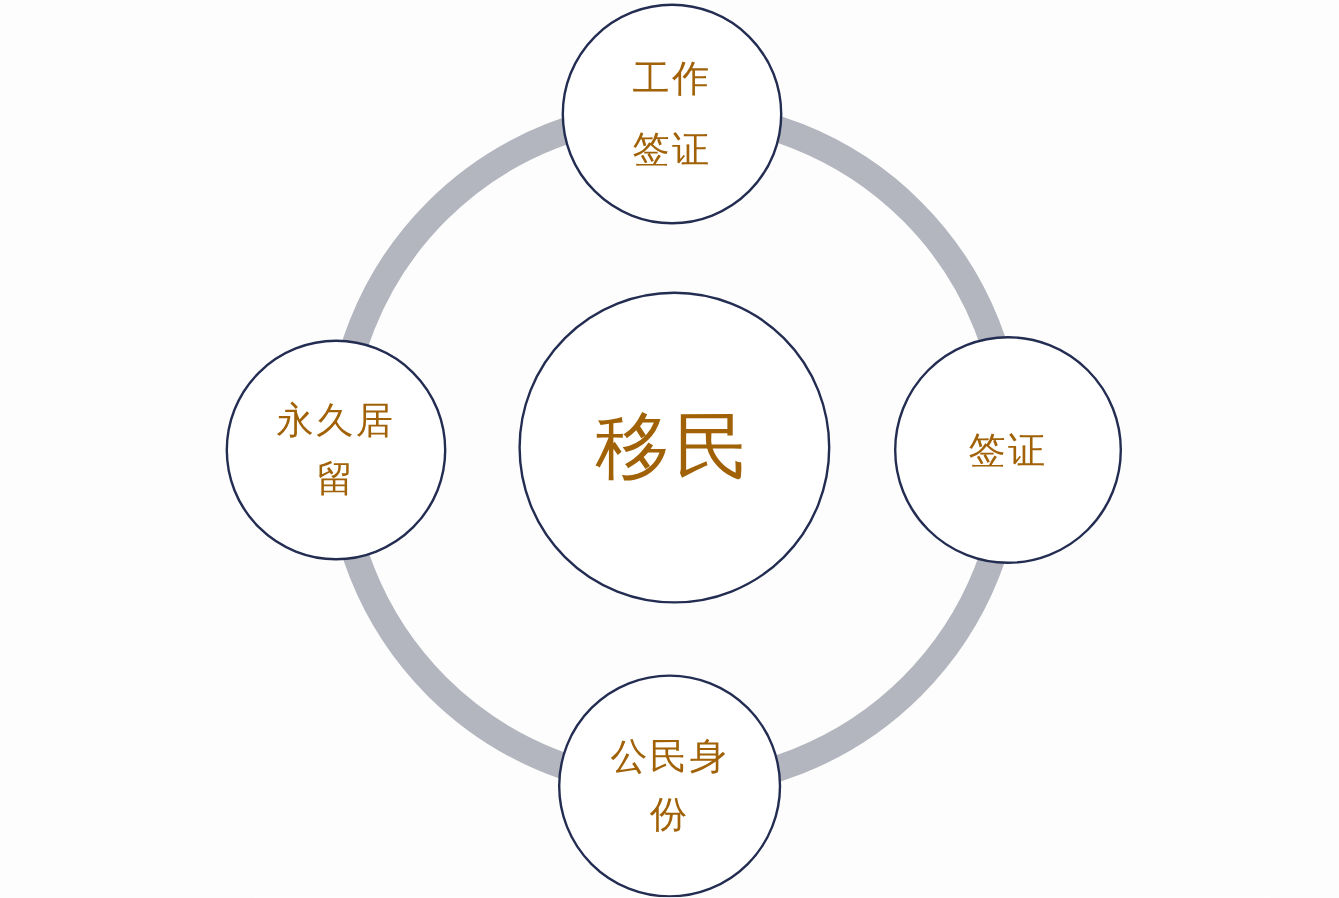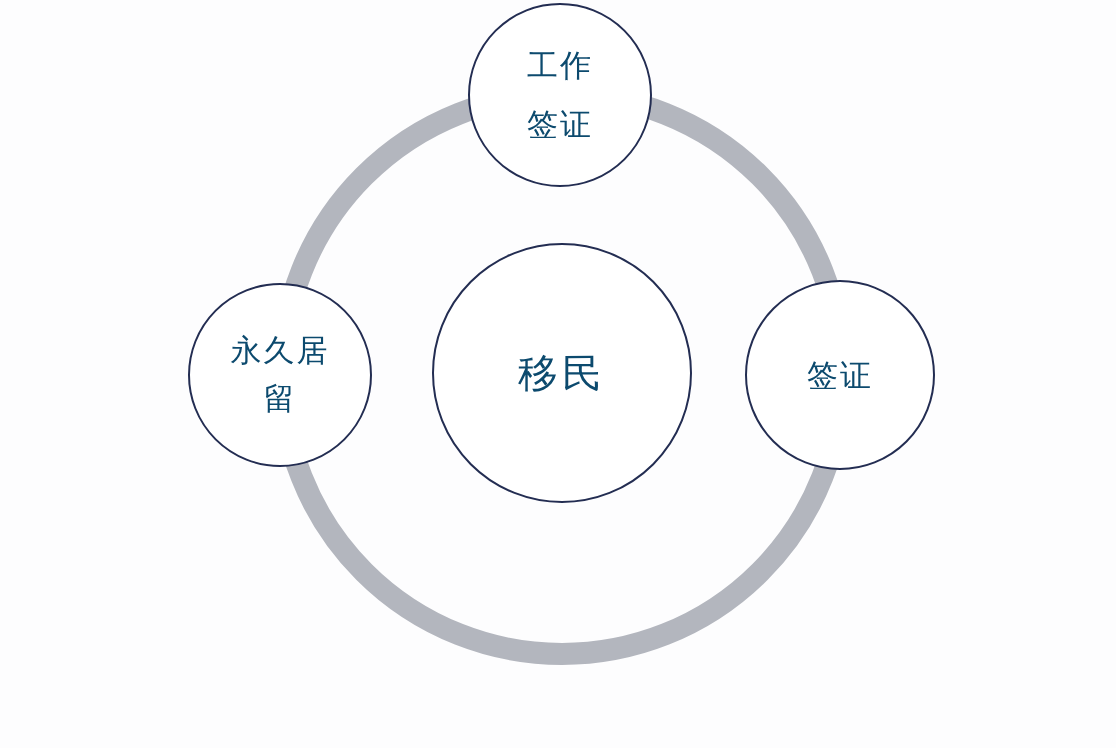--- a/index.html
+++ b/index.html
@@ -31,31 +31,31 @@
     box-sizing: border-box;
     background: #ffffff;
     border: 2px solid #232d52;
     border-radius: 50%;
     z-index: 2;
     display: flex;
     flex-direction: column;
     align-items: center;
     justify-content: center;
     text-align: center;
-    color: #0c4a6e;
+    color: #a16207;
   }
   .node .line {
     display: block;
   }
   .node-center {
     left: 432px;
     top: 243px;
     width: 260px;
     height: 260px;
-    font-size: 40px;
+    font-size: 62px;
     font-weight: 500;
     letter-spacing: 4px;
   }
   .node-center .line {
     line-height: 96px;
   }
   .node-satellite {
     font-size: 31px;
     font-weight: 400;
     letter-spacing: 2px;
@@ -105,19 +105,23 @@
 
   <div class="node node-satellite node-top">
     <span class="line">工作</span>
     <span class="line">签证</span>
   </div>
 
   <div class="node node-satellite node-right">
     <span class="line">签证</span>
   </div>
 
+  <div class="node node-satellite node-bottom">
+    <span class="line">公民身</span>
+    <span class="line">份</span>
+  </div>
 
   <div class="node node-satellite node-left">
     <span class="line">永久居</span>
     <span class="line">留</span>
   </div>
 
 </div>
 
 </body></html>

